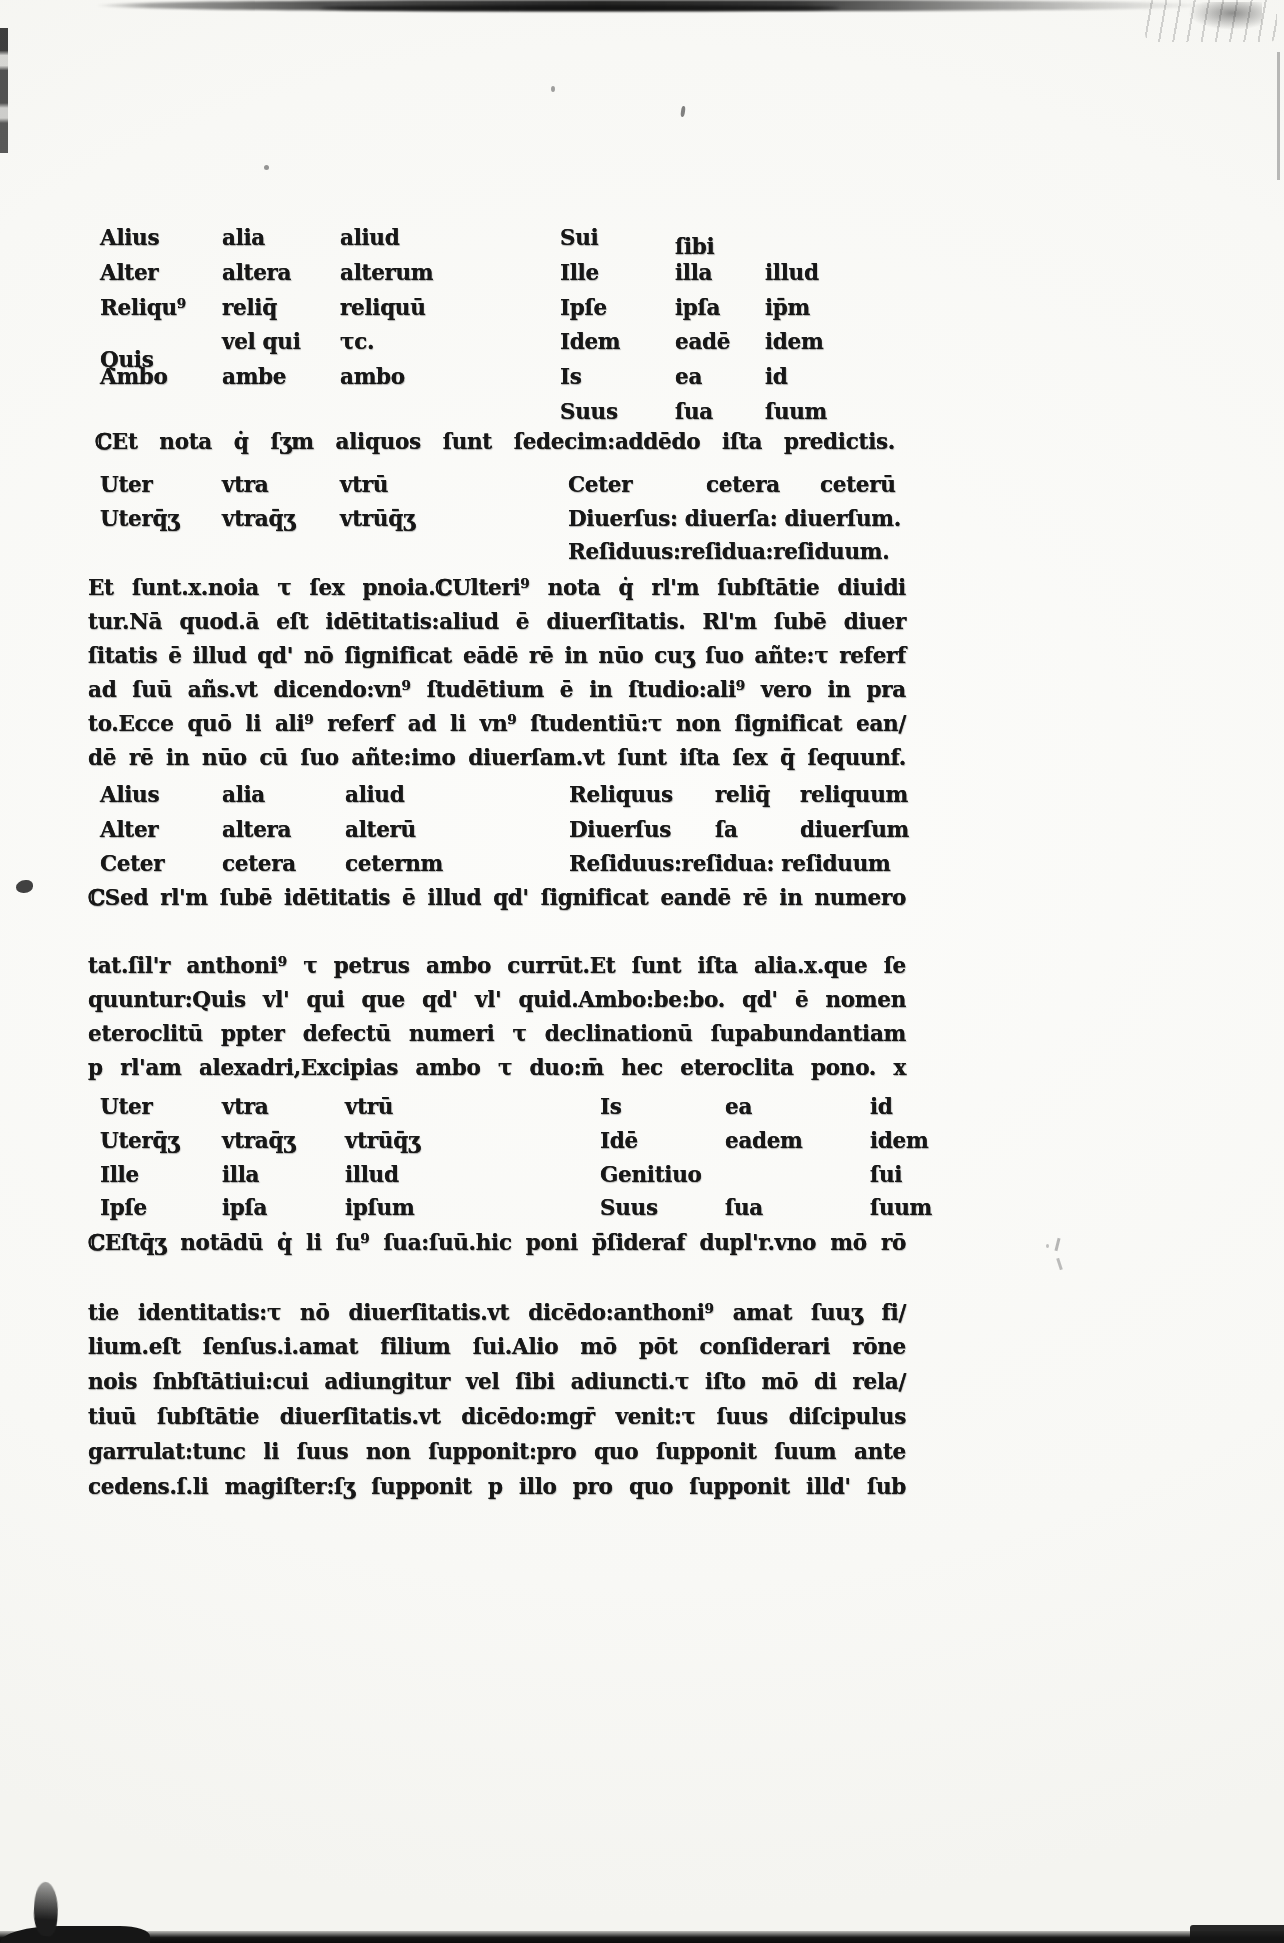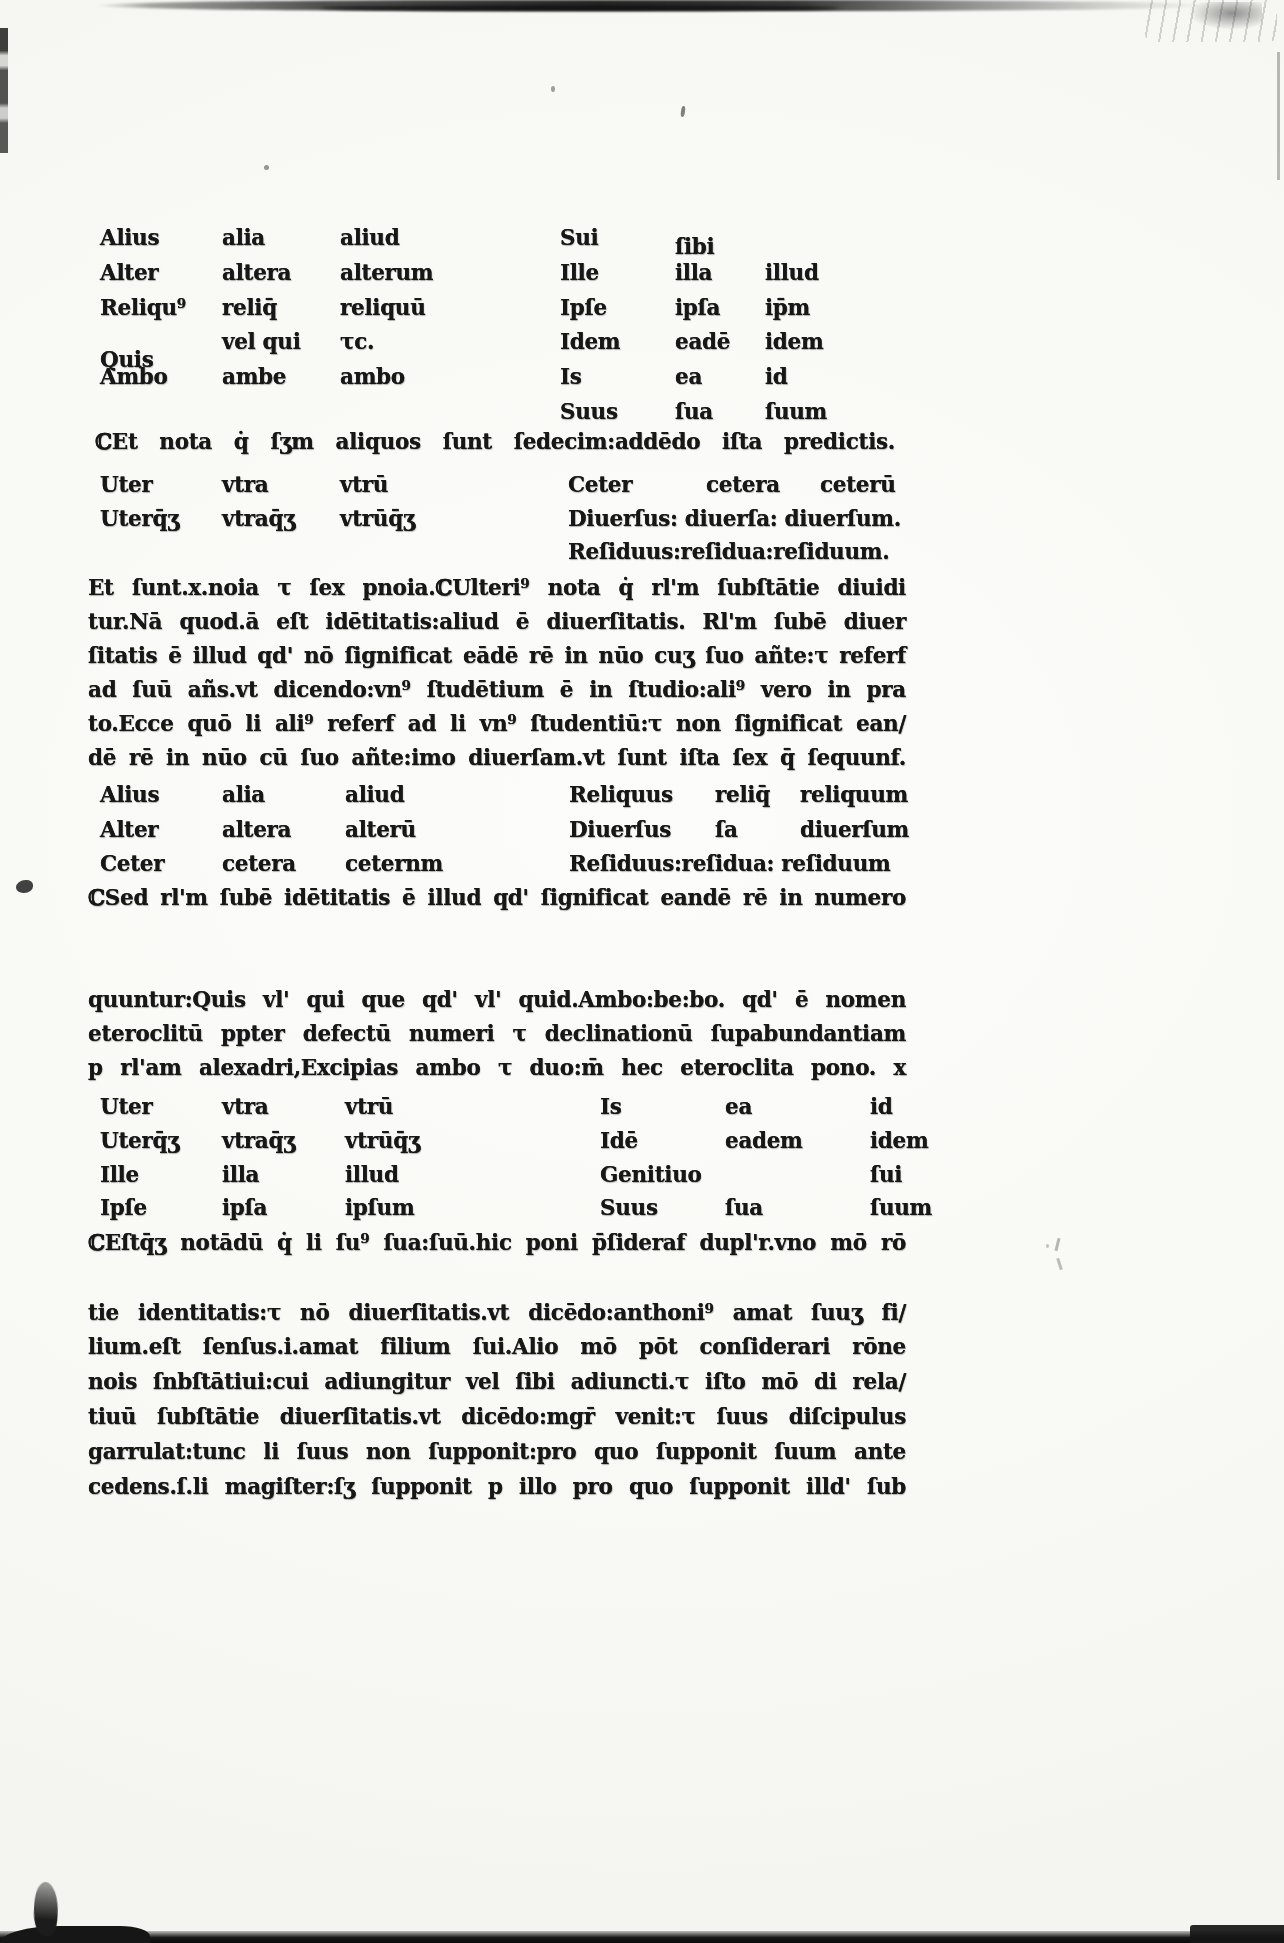--- a/index.html
+++ b/index.html
@@ -140,20 +140,21 @@
       <div class="cell" style="left: 569px; top: 814.5px;">Diuerſus</div>
       <div class="cell" style="left: 715px; top: 814.5px;">ſa</div>
       <div class="cell" style="left: 800px; top: 814.5px;">diuerſum</div>
       <div class="cell" style="left: 100px; top: 849px;">Ceter</div>
       <div class="cell" style="left: 222px; top: 849px;">cetera</div>
       <div class="cell" style="left: 345px; top: 849px;">ceternm</div>
       <div class="cell" style="left: 569px; top: 849px;">Reſiduus:reſidua: reſiduum</div>
     </div>
     <div class="block">
       <div class="line" style="left: 88px; top: 883px; width: 818px;">ℂSed rl'm ſubē idētitatis ē illud qd' ſignificat eandē rē in numero</div>
+      <div class="line" style="left: 88px; top: 951px; width: 818px;">tat.ſil'r anthoni⁹ τ petrus ambo currūt.Et ſunt iſta alia.x.que ſe</div>
       <div class="line" style="left: 88px; top: 985px; width: 818px;">quuntur:Quis vl' qui que qd' vl' quid.Ambo:be:bo. qd' ē nomen</div>
       <div class="line" style="left: 88px; top: 1019px; width: 818px;">eteroclitū ppter defectū numeri τ declinationū ſupabundantiam</div>
       <div class="line" style="left: 88px; top: 1053px; width: 818px;">p rl'am alexadri,Excipias ambo τ duo:m̄ hec eteroclita pono. x</div>
     </div>
     <div class="block">
       <div class="cell" style="left: 100px; top: 1092px;">Uter</div>
       <div class="cell" style="left: 222px; top: 1092px;">vtra</div>
       <div class="cell" style="left: 345px; top: 1092px;">vtrū</div>
       <div class="cell" style="left: 600px; top: 1092px;">Is</div>
       <div class="cell" style="left: 725px; top: 1092px;">ea</div>

